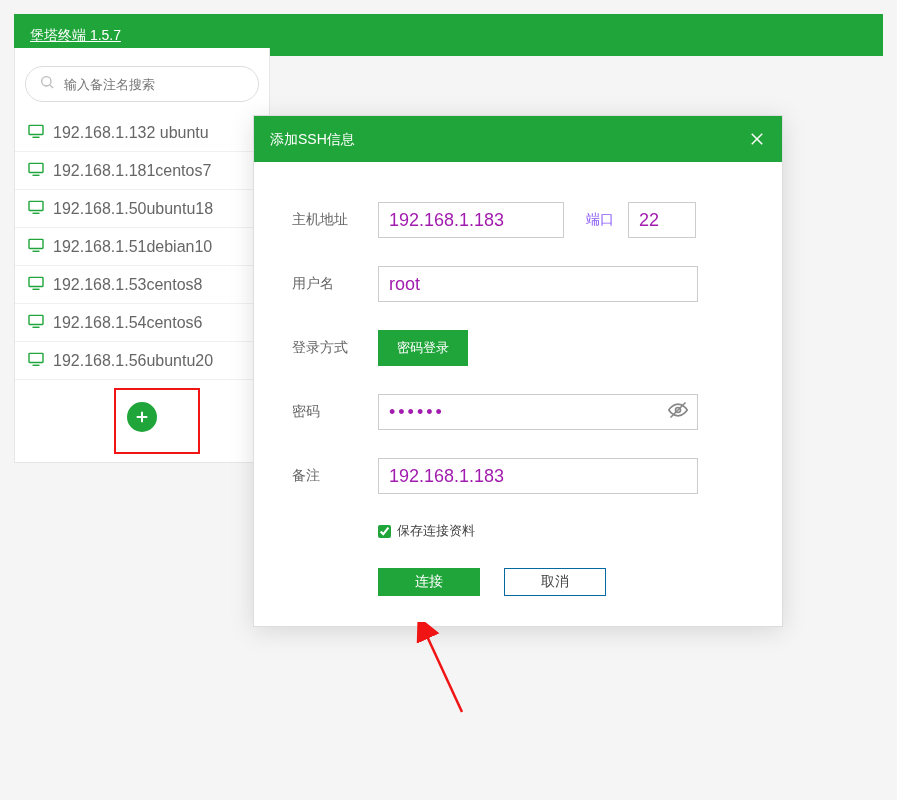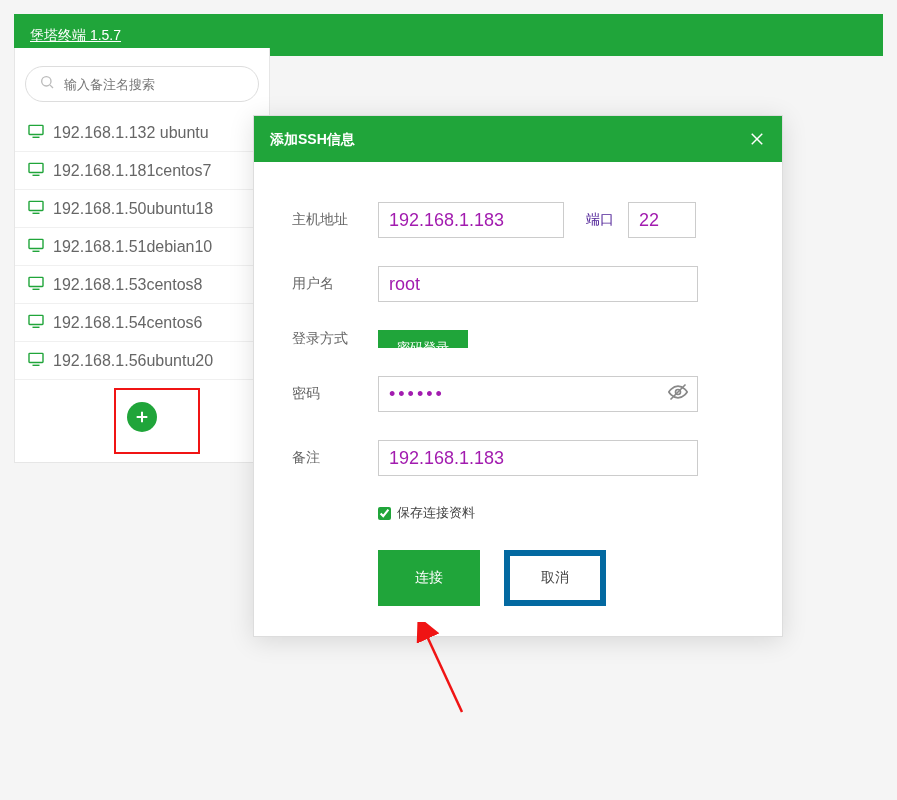--- a/index.html
+++ b/index.html
@@ -11,41 +11,41 @@
 .search-input { width: 100%; height: 36px; border: 1px solid #ddd; border-radius: 18px; padding: 0 14px 0 38px; font-size: 13px; color: #666; outline: none; }
 .search-icon { position: absolute; left: 14px; top: 50%; transform: translateY(-50%); color: #bbb; }
 .host-list { }
 .host-item { display: flex; align-items: center; height: 38px; padding: 0 12px; font-size: 16px; color: #666; border-bottom: 1px solid #f0f0f0; cursor: pointer; white-space: nowrap; overflow: hidden; }
 .monitor-icon { margin-right: 8px; flex-shrink: 0; }
 .add-wrap { text-align: center; margin-top: 22px; position: relative; }
 .add-btn { width: 30px; height: 30px; border-radius: 50%; background: #20a53a; color: #fff; display: inline-flex; align-items: center; justify-content: center; font-size: 20px; cursor: pointer; }
 .highlight-box { position: absolute; border: 2px solid #f01414; left: 114px; top: 388px; width: 86px; height: 66px; pointer-events: none; }
 
 .modal { position: absolute; left: 253px; top: 115px; width: 530px; background: #fff; border: 1px solid #ddd; box-shadow: 0 4px 24px rgba(0,0,0,0.12); }
-.modal-header { background: #20a53a; color: #fff; height: 46px; line-height: 46px; padding: 0 16px; font-size: 14px; display: flex; justify-content: space-between; align-items: center; font-weight: bold; }
+.modal-header { background: #20a53a; color: #fff; height: 46px; line-height: 46px; padding: 0 16px; font-size: 14px; display: flex; justify-content: space-between; align-items: center; }
 .close-x { cursor: pointer; font-size: 22px; display: inline-flex; }
 .modal-body { padding: 40px 38px 30px 38px; }
 .form-row { display: flex; align-items: center; margin-bottom: 28px; }
 .form-label { width: 86px; font-size: 14px; color: #666; padding-right: 14px; }
 .form-input { height: 36px; border: 1px solid #ccc; padding: 0 10px; font-size: 18px; color: #a21caf; outline: none; }
 .host-input { width: 186px; }
-.port-label { font-size: 14px; color: #4c1d95; margin: 0 14px 0 22px; }
+.port-label { font-size: 14px; color: #8b5cf6; margin: 0 14px 0 22px; }
 .port-input { width: 68px; }
 .user-input { width: 320px; }
 .login-type { display: flex; border: 1px solid #20a53a; }
-.login-type-btn { height: 16px; line-height: 34px; padding: 0 18px; font-size: 13px; cursor: pointer; background: #fff; color: #333; }
+.login-type-btn { height: 34px; line-height: 34px; padding: 0 18px; font-size: 13px; cursor: pointer; background: #fff; color: #333; }
 .login-type-btn.active { background: #20a53a; color: #fff; }
 .pw-wrap { position: relative; width: 320px; }
 .pw-input { width: 100%; letter-spacing: 3px; }
 .eye-icon { position: absolute; right: 10px; top: 50%; transform: translateY(-50%); cursor: pointer; color: #888; }
 .remark-input { width: 320px; }
 .check-row { margin-left: 86px; margin-bottom: 28px; font-size: 13px; color: #444; display: flex; align-items: center; }
 .check-row input { margin-right: 6px; accent-color: #20a53a; }
 .btn-row { margin-left: 86px; display: flex; gap: 24px; }
-.btn { width: 102px; height: 56px; font-size: 14px; cursor: pointer; border: 6px solid #0369a1; background: #fff; color: #444; display: inline-flex; align-items: center; justify-content: center; }
+.btn { width: 102px; height: 28px; font-size: 14px; cursor: pointer; border: 1px solid #0369a1; background: #fff; color: #444; display: inline-flex; align-items: center; justify-content: center; }
 .btn-primary { background: #20a53a; color: #fff; border-color: #20a53a; }
 
 .arrow { position: absolute; left: 412px; top: 622px; pointer-events: none; }
 </style>
 </head>
 <body>
 
 <div class="header">
   <span>堡塔终端 1.5.7</span>
 </div>

